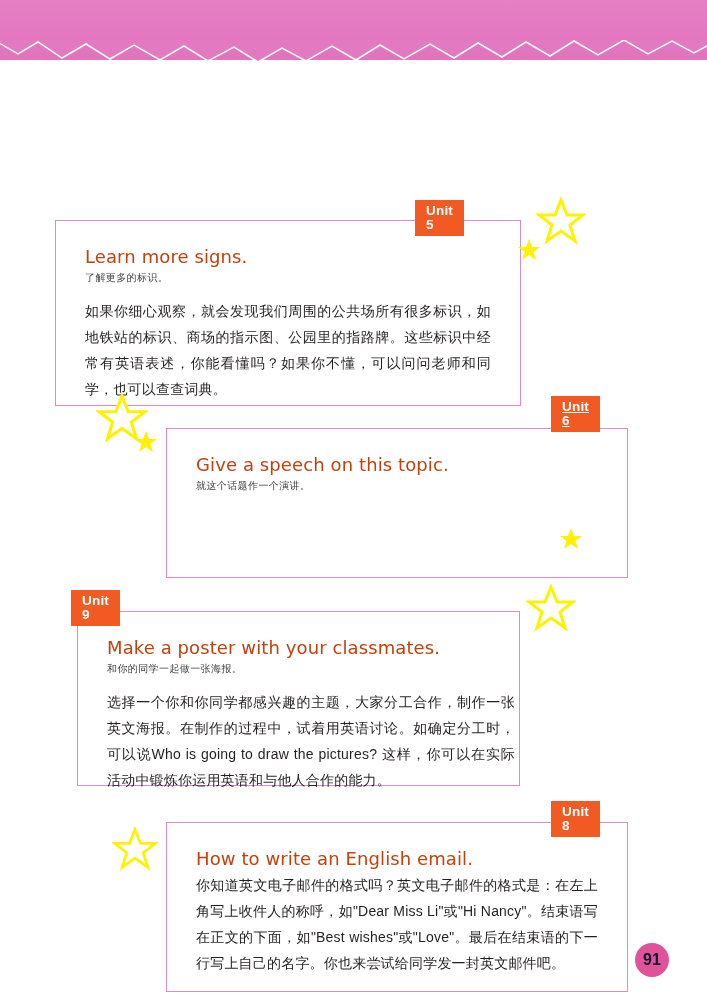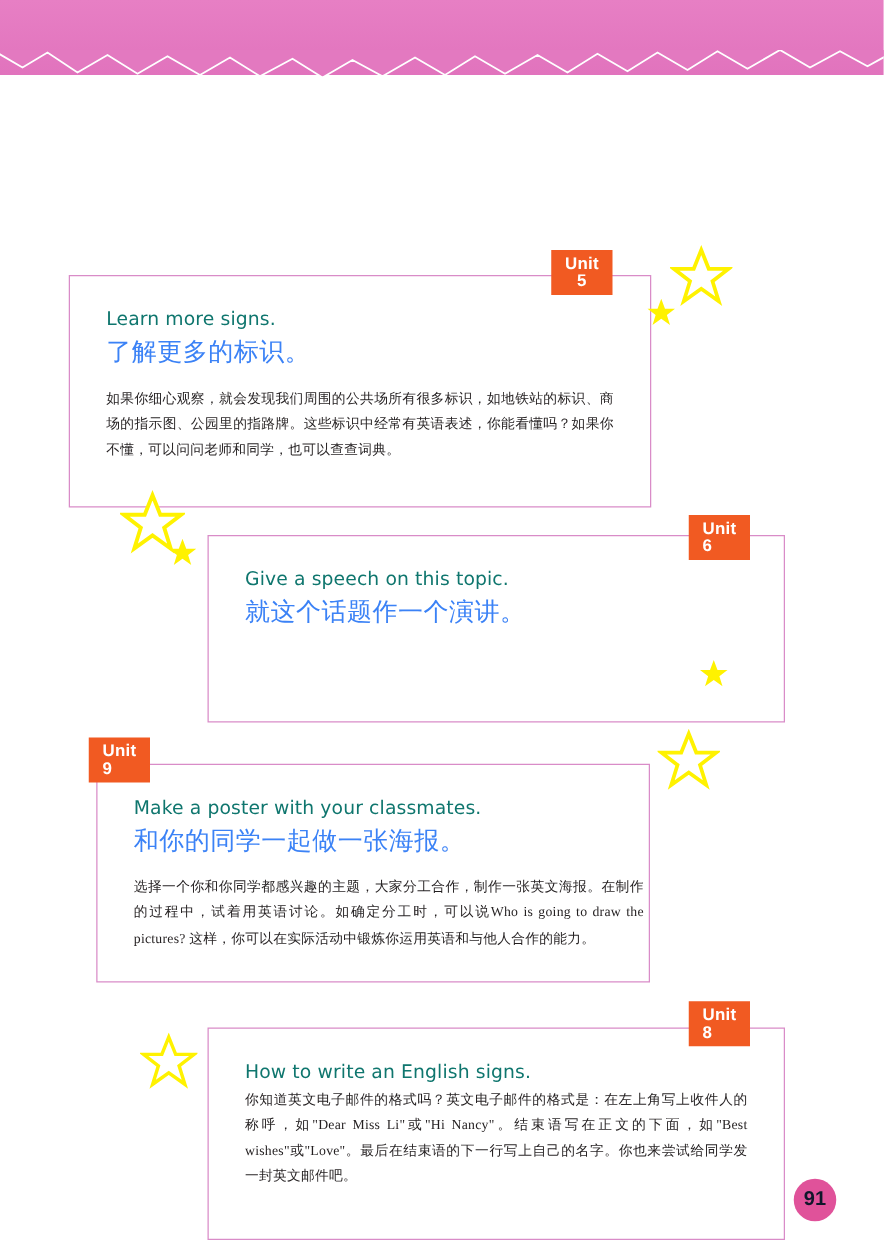--- a/index.html
+++ b/index.html
@@ -72,51 +72,51 @@
     font-family: "Liberation Sans", sans-serif;
   }
   .unit-inner {
     position: absolute;
     left: 0; top: 0;
     padding: 26px 30px 22px 30px;
     box-sizing: border-box;
     width: 100%;
   }
   .title-en {
-    color: #0f766e;
-    font-size: 15px;
+    color: #c2410c;
+    font-size: 18px;
     font-family: "DejaVu Sans", sans-serif;
     font-weight: 500;
     margin: 0 0 4px 0;
     letter-spacing: .1px;
   }
   .title-zh {
-    color: #3b82f6;
-    font-size: 20px;
+    color: #404040;
+    font-size: 10px;
     font-family: "DejaVu Sans", sans-serif;
     margin: 0 0 14px 0;
     letter-spacing: .4px;
   }
   .body-zh {
     color: #231f20;
-    font-size: 11px;
+    font-size: 14px;
     line-height: 1.85;
-    font-family: Liberation Serif, serif;
+    font-family: Liberation Sans, sans-serif;
     text-align: justify;
     letter-spacing: .2px;
     margin: 0;
   }
 
   
   #block-5 .unit-box { left: 55px;  top: 142px; width: 466px; height: 186px; }
-  #block-5 .unit-tab { left: 441px; top: 122px; text-align: center; }
+  #block-5 .unit-tab { left: 415px; top: 122px; }
   #block-5 .unit-inner { left: 55px; top: 142px; width: 466px; }
 
   #block-6 .unit-box { left: 166px; top: 350px; width: 462px; height: 150px; }
-  #block-6 .unit-tab { left: 551px; top: 334px; }
+  #block-6 .unit-tab { left: 551px; top: 318px; text-decoration: underline; }
   #block-6 .unit-inner { left: 166px; top: 350px; width: 536px; }
 
   #block-7 .unit-box { left: 77px;  top: 533px; width: 443px; height: 175px; }
   #block-7 .unit-tab { left: 71px;  top: 512px; }
   #block-7 .unit-inner { left: 77px; top: 533px; width: 468px; }
 
   #block-8 .unit-box { left: 166px; top: 744px; width: 462px; height: 170px; }
   #block-8 .unit-tab { left: 551px; top: 723px; }
   #block-8 .unit-inner { left: 166px; top: 744px; width: 462px; }
 
@@ -208,20 +208,20 @@
       <p class="title-en">Make a poster with your classmates.</p>
       <p class="title-zh">和你的同学一起做一张海报。</p>
       <p class="body-zh">选择一个你和你同学都感兴趣的主题，大家分工合作，制作一张英文海报。在制作的过程中，试着用英语讨论。如确定分工时，可以说Who is going to draw the pictures? 这样，你可以在实际活动中锻炼你运用英语和与他人合作的能力。</p>
     </div>
   </div>
 
   <div class="unit-block" id="block-8">
     <div class="unit-box"></div>
     <div class="unit-tab">Unit 8</div>
     <div class="unit-inner">
-      <p class="title-en">How to write an English signs.</p>
+      <p class="title-en">How to write an English email.</p>
       <p class="body-zh">你知道英文电子邮件的格式吗？英文电子邮件的格式是：在左上角写上收件人的称呼，如"Dear Miss Li"或"Hi Nancy"。结束语写在正文的下面，如"Best wishes"或"Love"。最后在结束语的下一行写上自己的名字。你也来尝试给同学发一封英文邮件吧。</p>
     </div>
   </div>
 
   <div class="page-number">91</div>
 
 </div>
 
 </body></html>

